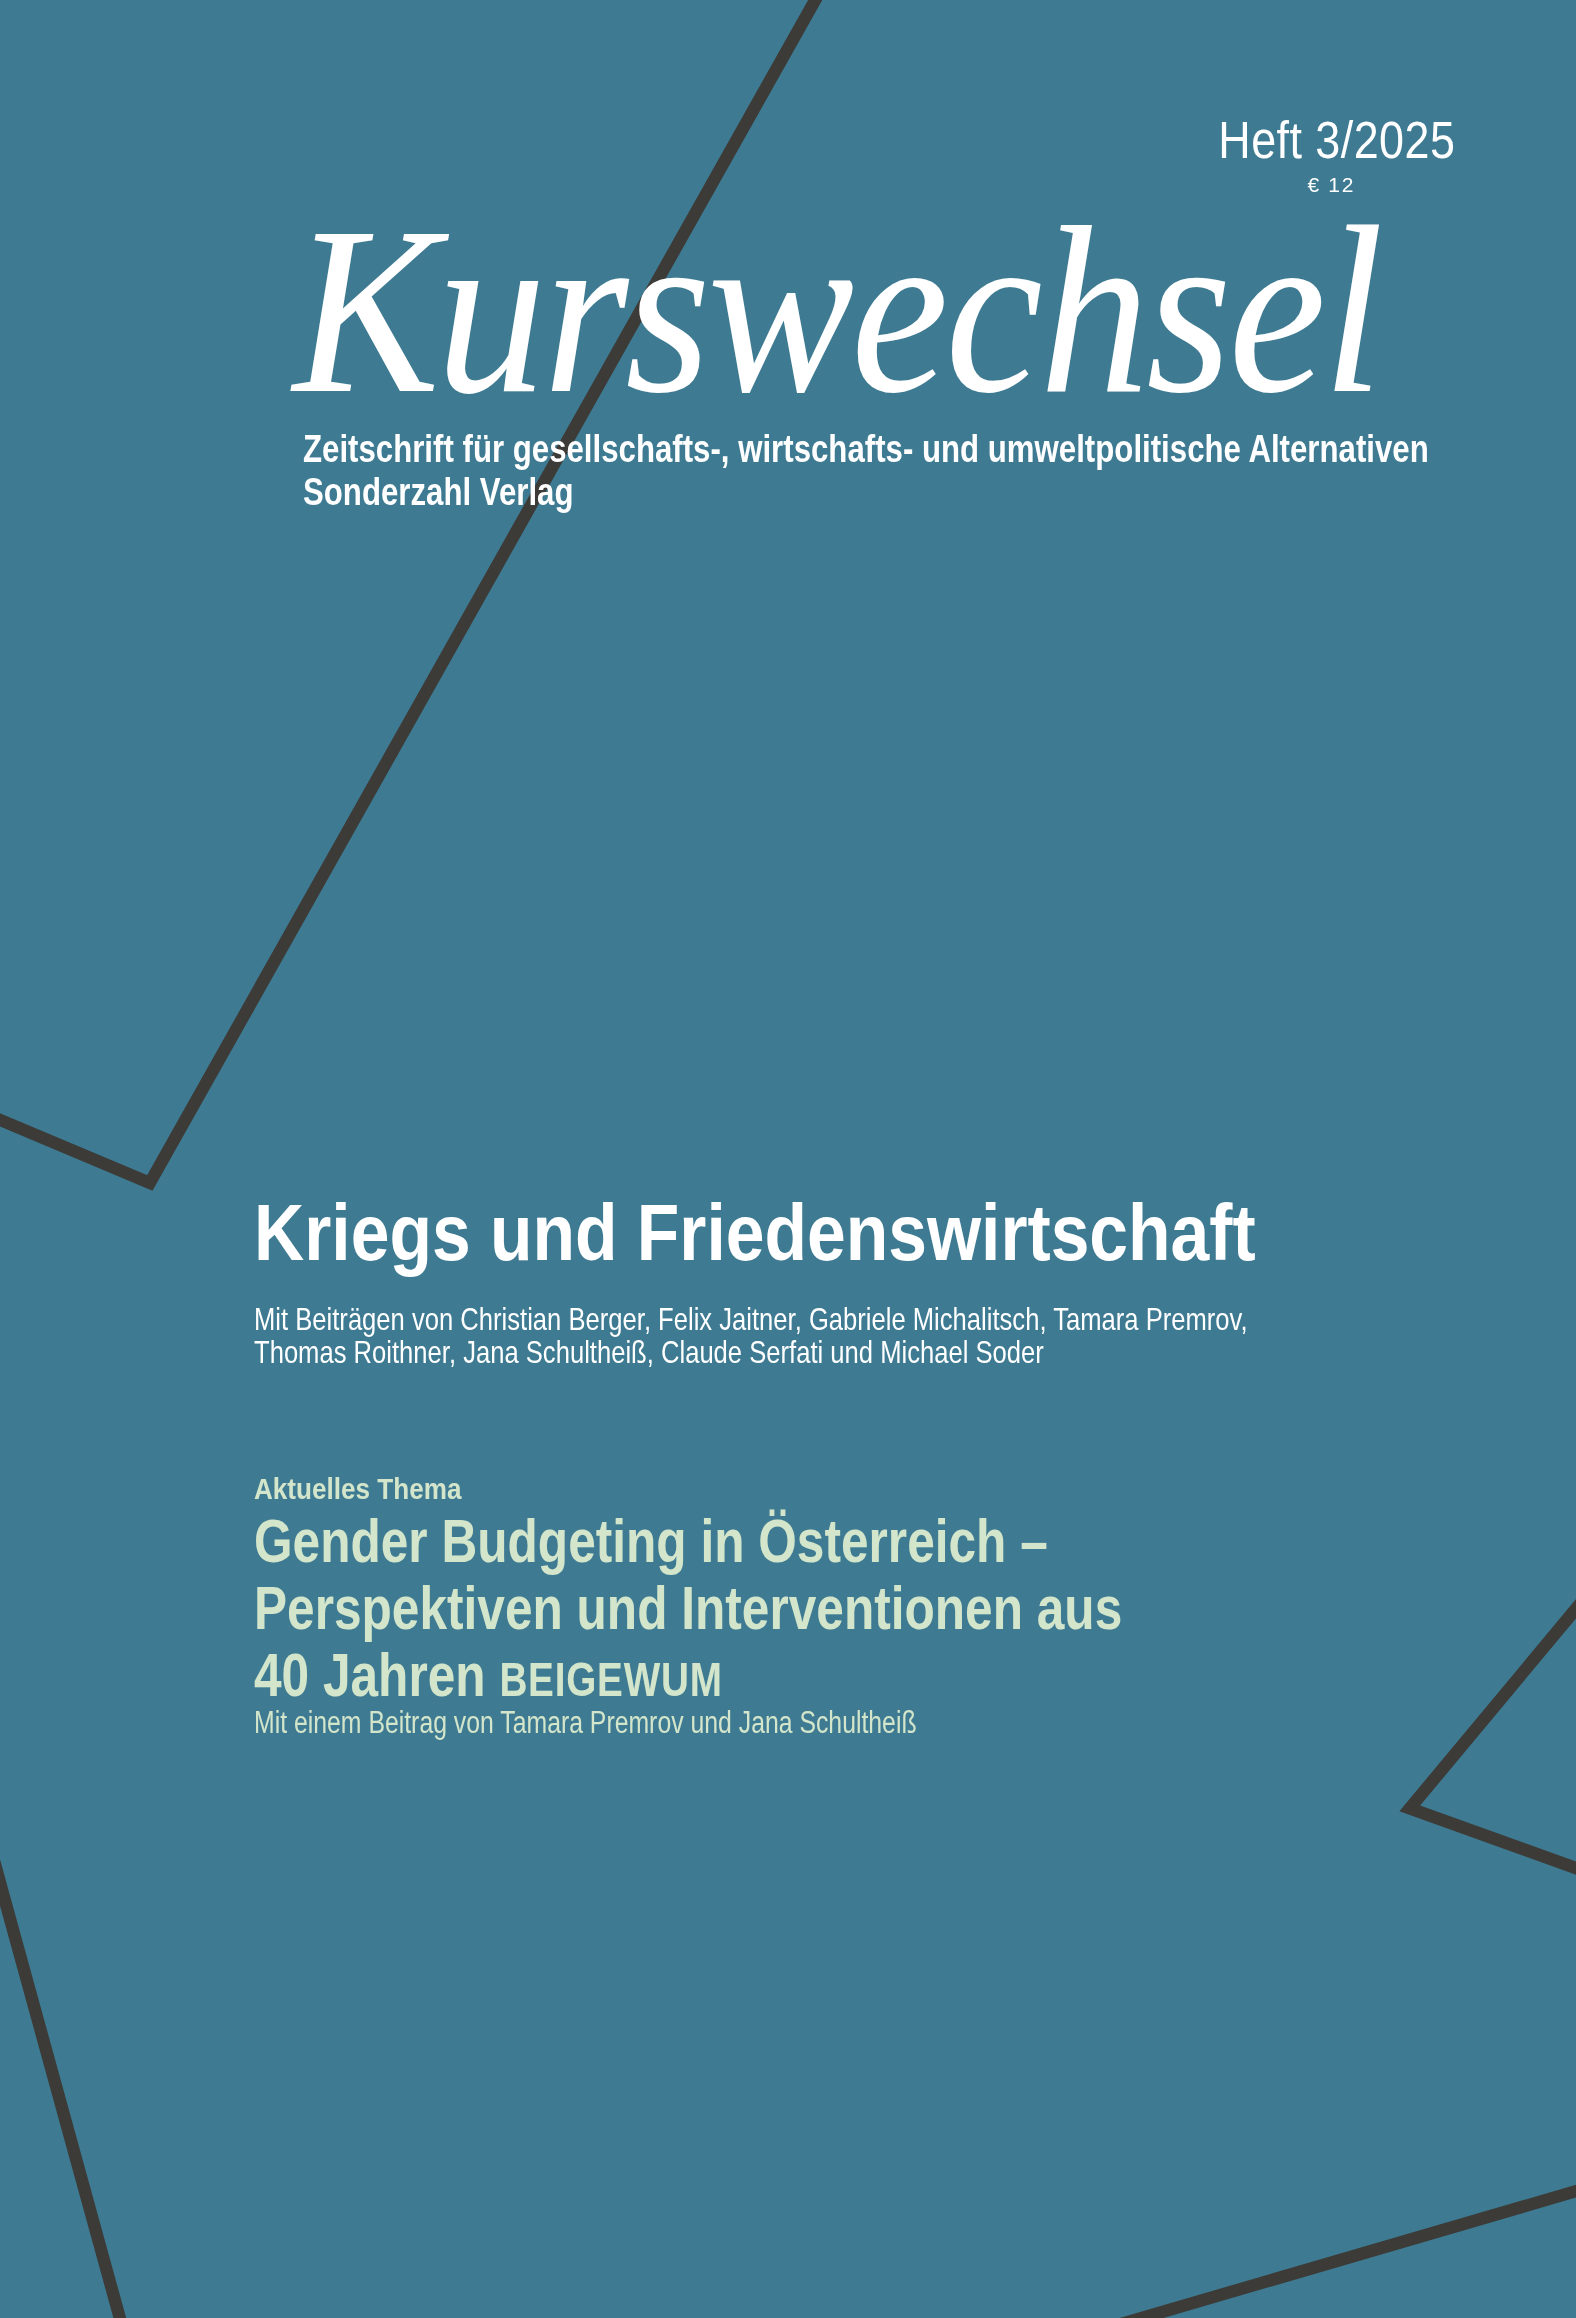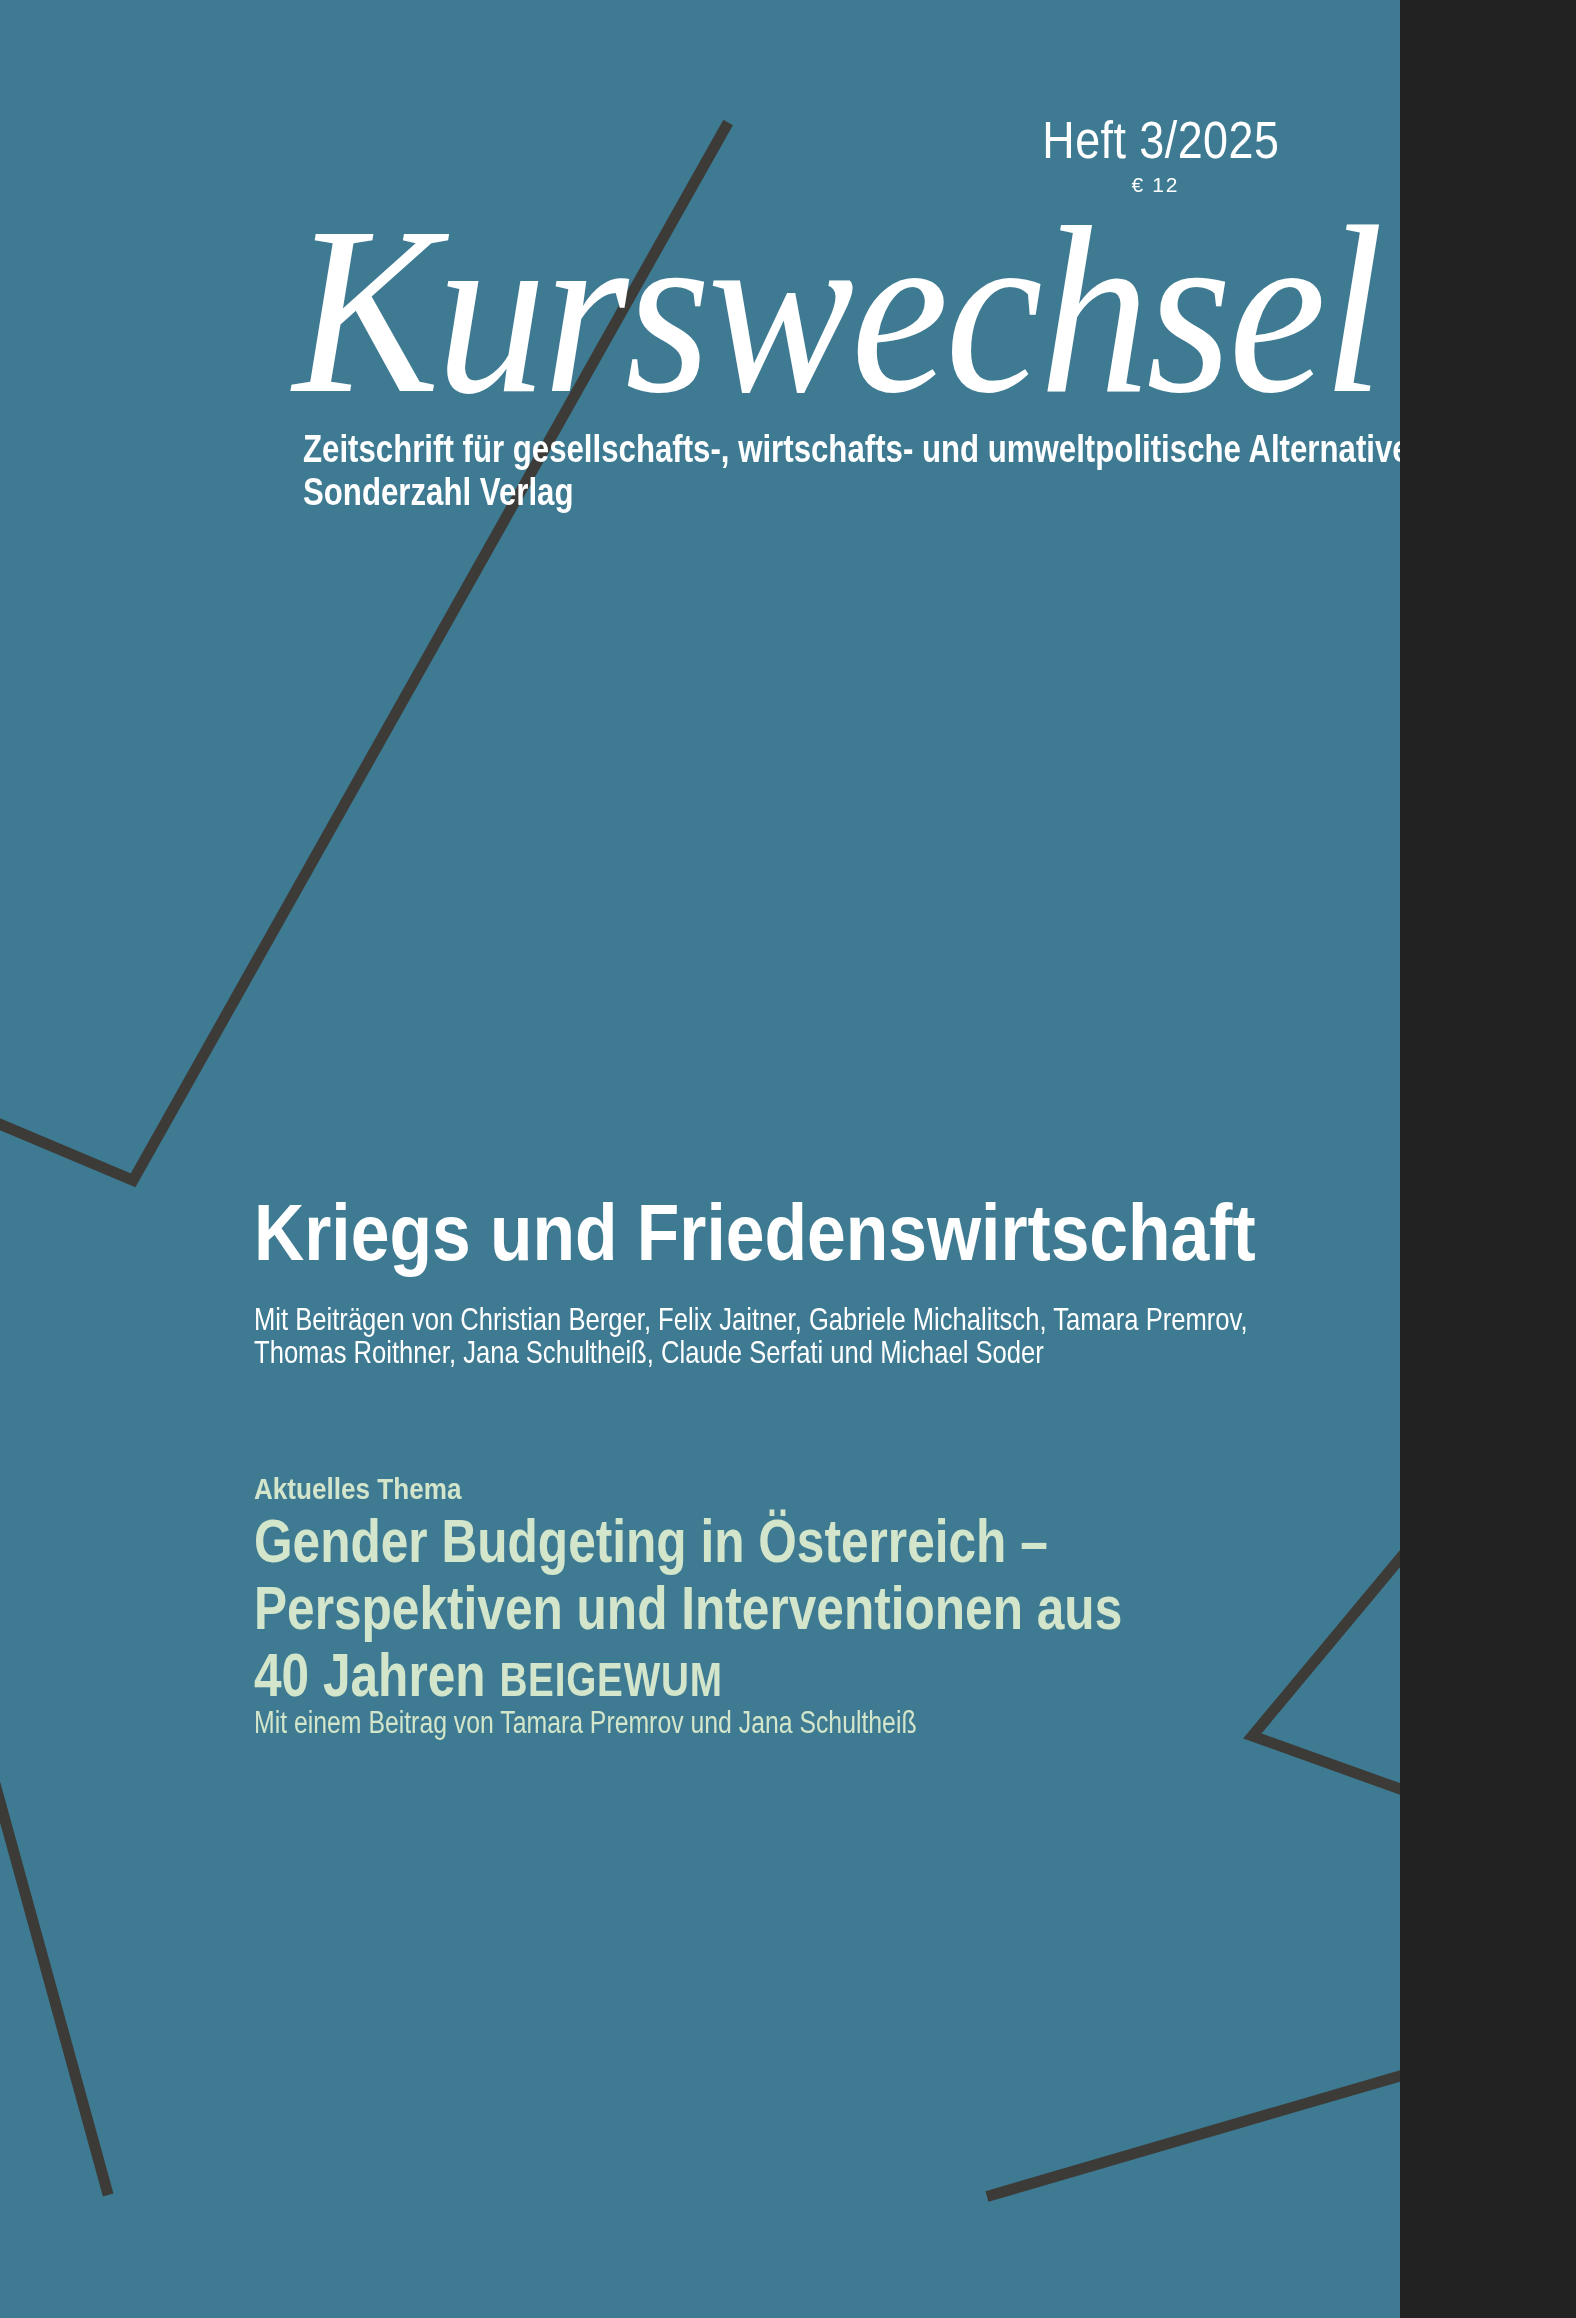--- a/index.html
+++ b/index.html
@@ -1,25 +1,24 @@
 <!DOCTYPE html>
 <html style="--bg: #3E7B92; --line: #3C3B37; --white: #FFFFFF; --mint: #D3E5CA;font-size:13px"><head>
 <meta charset="utf-8">
 <style>
   :root{
     --bg:#3E7B92; --line:#3C3B37; --white:#FFFFFF; --mint:#D3E5CA;
   }
   html,body{margin:0;padding:0;background:#222;}
   .page{
     position:relative;
-    width:1384px;height:2319px;
+    width:1576px;height:2319px;
     background:var(--bg);
     overflow:hidden;
     font-family:"Liberation Sans", sans-serif;
-    padding-left:16px;
   }
   .lines-svg{position:absolute;left:0;top:0;width:100%;height:100%;}
   .lines-svg polyline,.lines-svg line{
     fill:none;stroke:var(--line);stroke-width:15;stroke-linejoin:miter;
   }
   .txt{position:absolute;white-space:nowrap;line-height:1;}
   .cond80{transform:scaleX(0.80);transform-origin:0 0;}
   .cond87{transform:scaleX(0.87);transform-origin:0 0;}
   .issue{
     top:115px;right:121px;

